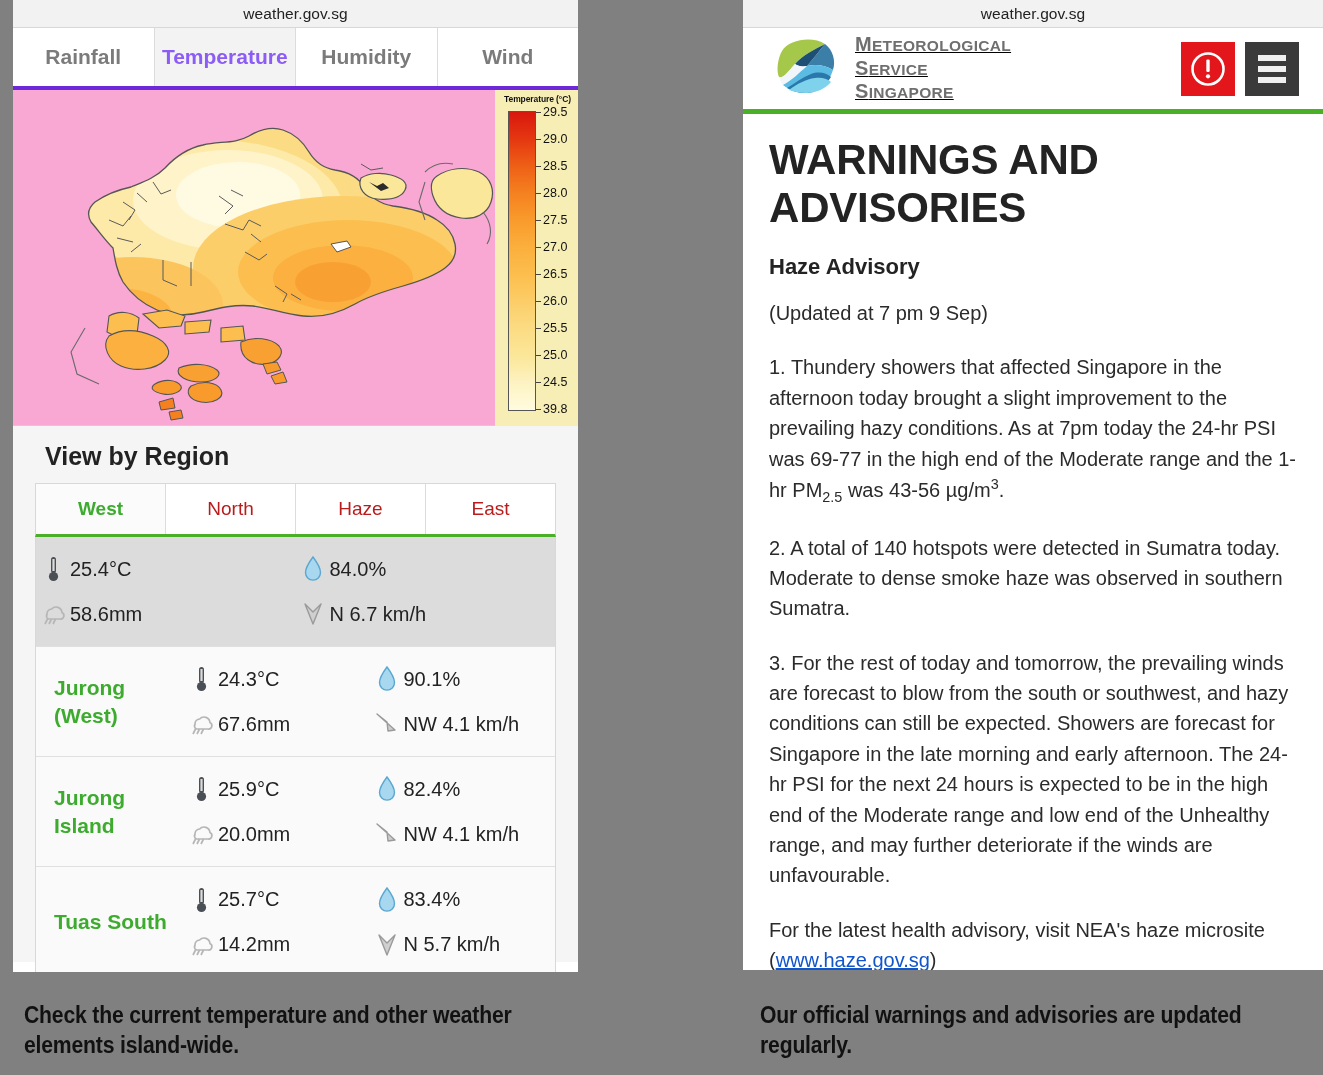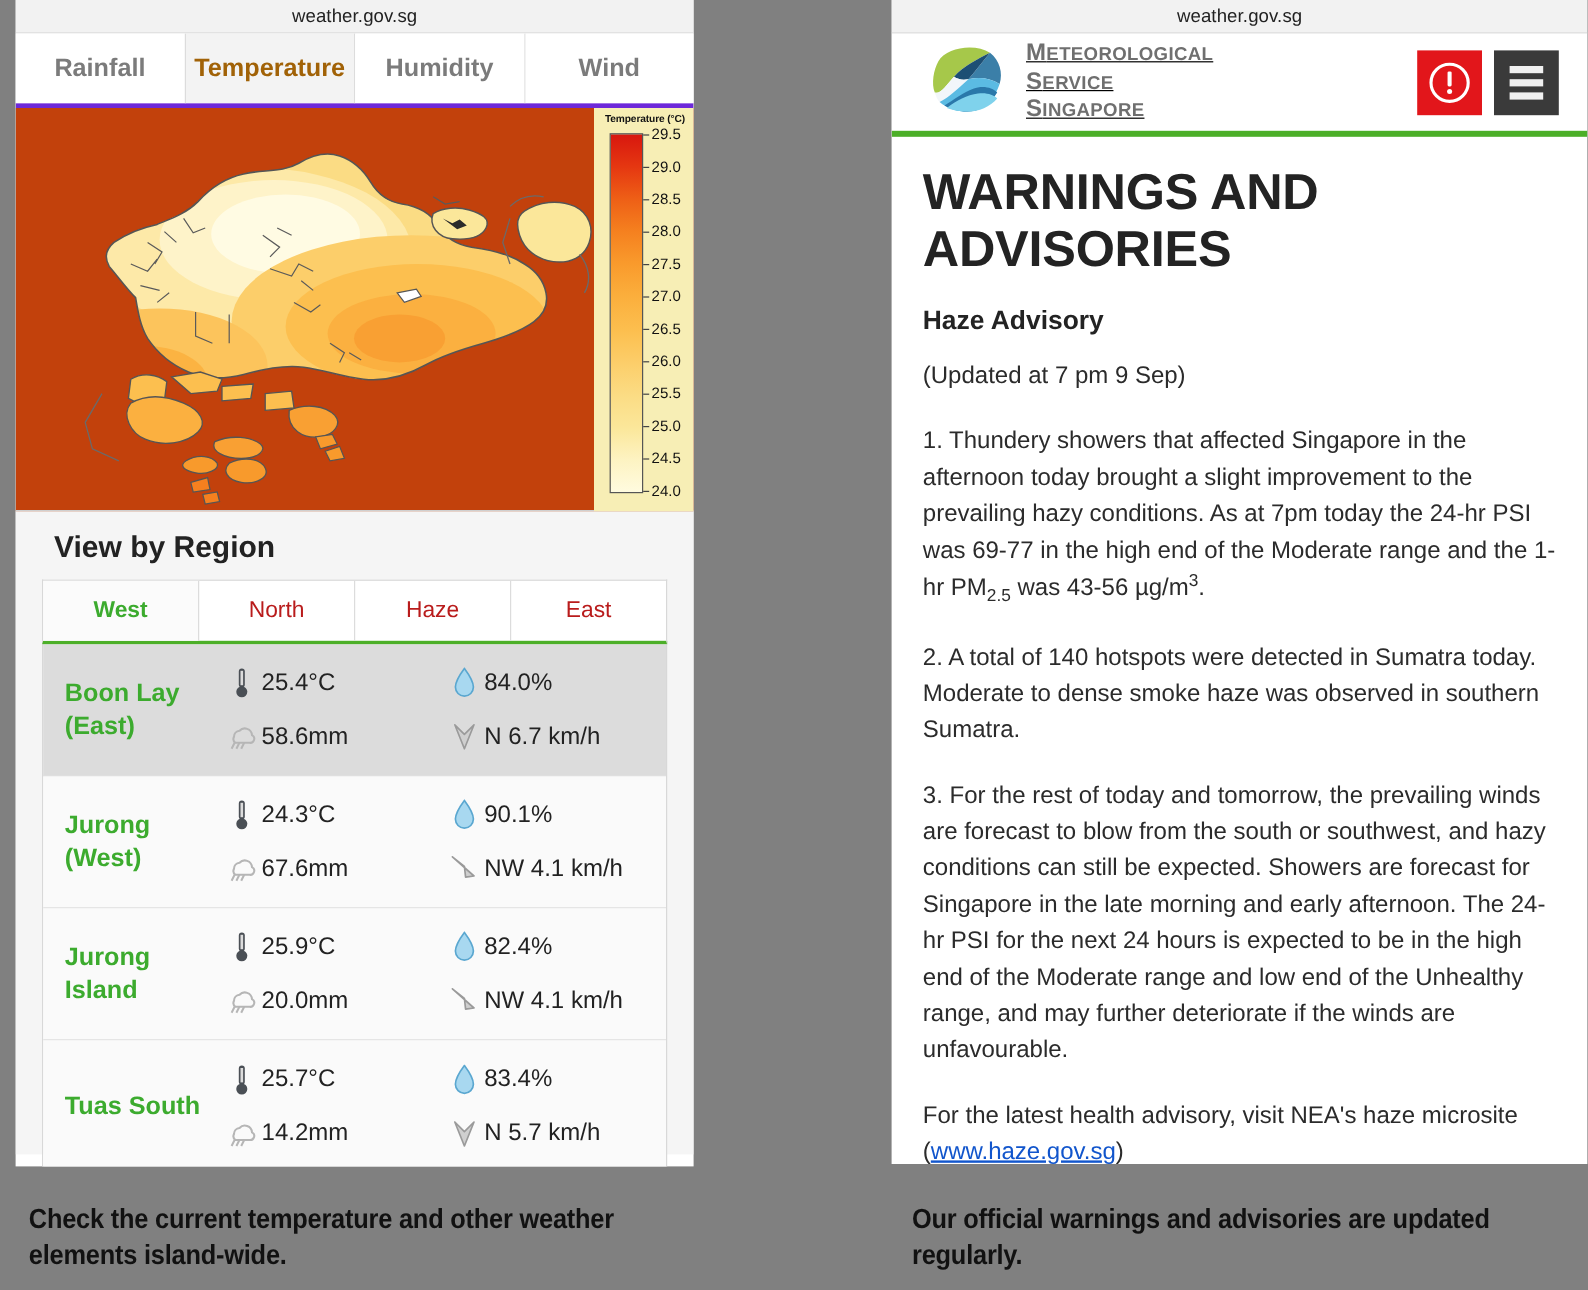--- a/index.html
+++ b/index.html
@@ -41,26 +41,26 @@
   }
   .tab {
     flex:1;
     display:flex; align-items:center; justify-content:center;
     font-size:21px; font-weight:bold; color:#7b7b7b;
     border-right:1px solid #dcdcdc;
     background:#ffffff;
     cursor:pointer;
   }
   .tab:last-child { border-right:none; }
-  .tab.active { color:#a16207; background:#f3f3f3; }
+  .tab.active { color:#8b5cf6; background:#f3f3f3; }
 
   .mapwrap {
     position:relative;
     height:336px;
-    background:#c2410c;
+    background:#f9a8d4;
     border-bottom:1px solid #cfcfcf;
   }
   .mapsvg { position:absolute; left:0; top:0; }
 
   .legend {
     position:absolute; right:0px; top:0px;
     width:83px; height:336px;
     background:#f7eeb5;
     padding-top:4px;
   }
@@ -305,43 +305,39 @@
           <div class="legend-tick" style="top:27px"><span class="dash"></span><span>29.0</span></div>
           <div class="legend-tick" style="top:54px"><span class="dash"></span><span>28.5</span></div>
           <div class="legend-tick" style="top:81px"><span class="dash"></span><span>28.0</span></div>
           <div class="legend-tick" style="top:108px"><span class="dash"></span><span>27.5</span></div>
           <div class="legend-tick" style="top:135px"><span class="dash"></span><span>27.0</span></div>
           <div class="legend-tick" style="top:162px"><span class="dash"></span><span>26.5</span></div>
           <div class="legend-tick" style="top:189px"><span class="dash"></span><span>26.0</span></div>
           <div class="legend-tick" style="top:216px"><span class="dash"></span><span>25.5</span></div>
           <div class="legend-tick" style="top:243px"><span class="dash"></span><span>25.0</span></div>
           <div class="legend-tick" style="top:270px"><span class="dash"></span><span>24.5</span></div>
-          <div class="legend-tick" style="top:297px"><span class="dash"></span><span>24.0</span></div>
+          <div class="legend-tick" style="top:297px"><span class="dash"></span><span>39.8</span></div>
         </div>
       </div>
     </div>
   </div>
 
   <div class="region-block">
     <div class="region-title">View by Region</div>
 
     <div class="region-tabs">
       <div class="rtab active"><span>West</span></div>
       <div class="rtab"><span>North</span></div>
       <div class="rtab"><span>Haze</span></div>
       <div class="rtab"><span>East</span></div>
     </div>
 
     <div class="rtable">
 
       <div class="rrow alt">
-        <div class="rname">
-          <div>Boon Lay</div>
-          <div>(East)</div>
-        </div>
         <div class="rmetrics">
           <div class="mcol">
             <div class="mrow">
               <span class="ic">
                 <svg width="13" height="26" viewBox="0 0 13 26">
                     <rect x="4" y="1" width="5" height="16" rx="2.5" fill="#4a4f55"></rect>
                     <rect x="5.4" y="3" width="2.2" height="12" fill="#dcdcdc"></rect>
                     <circle cx="6.5" cy="20.5" r="4.6" fill="#4a4f55"></circle>
                   </svg>
               </span>

